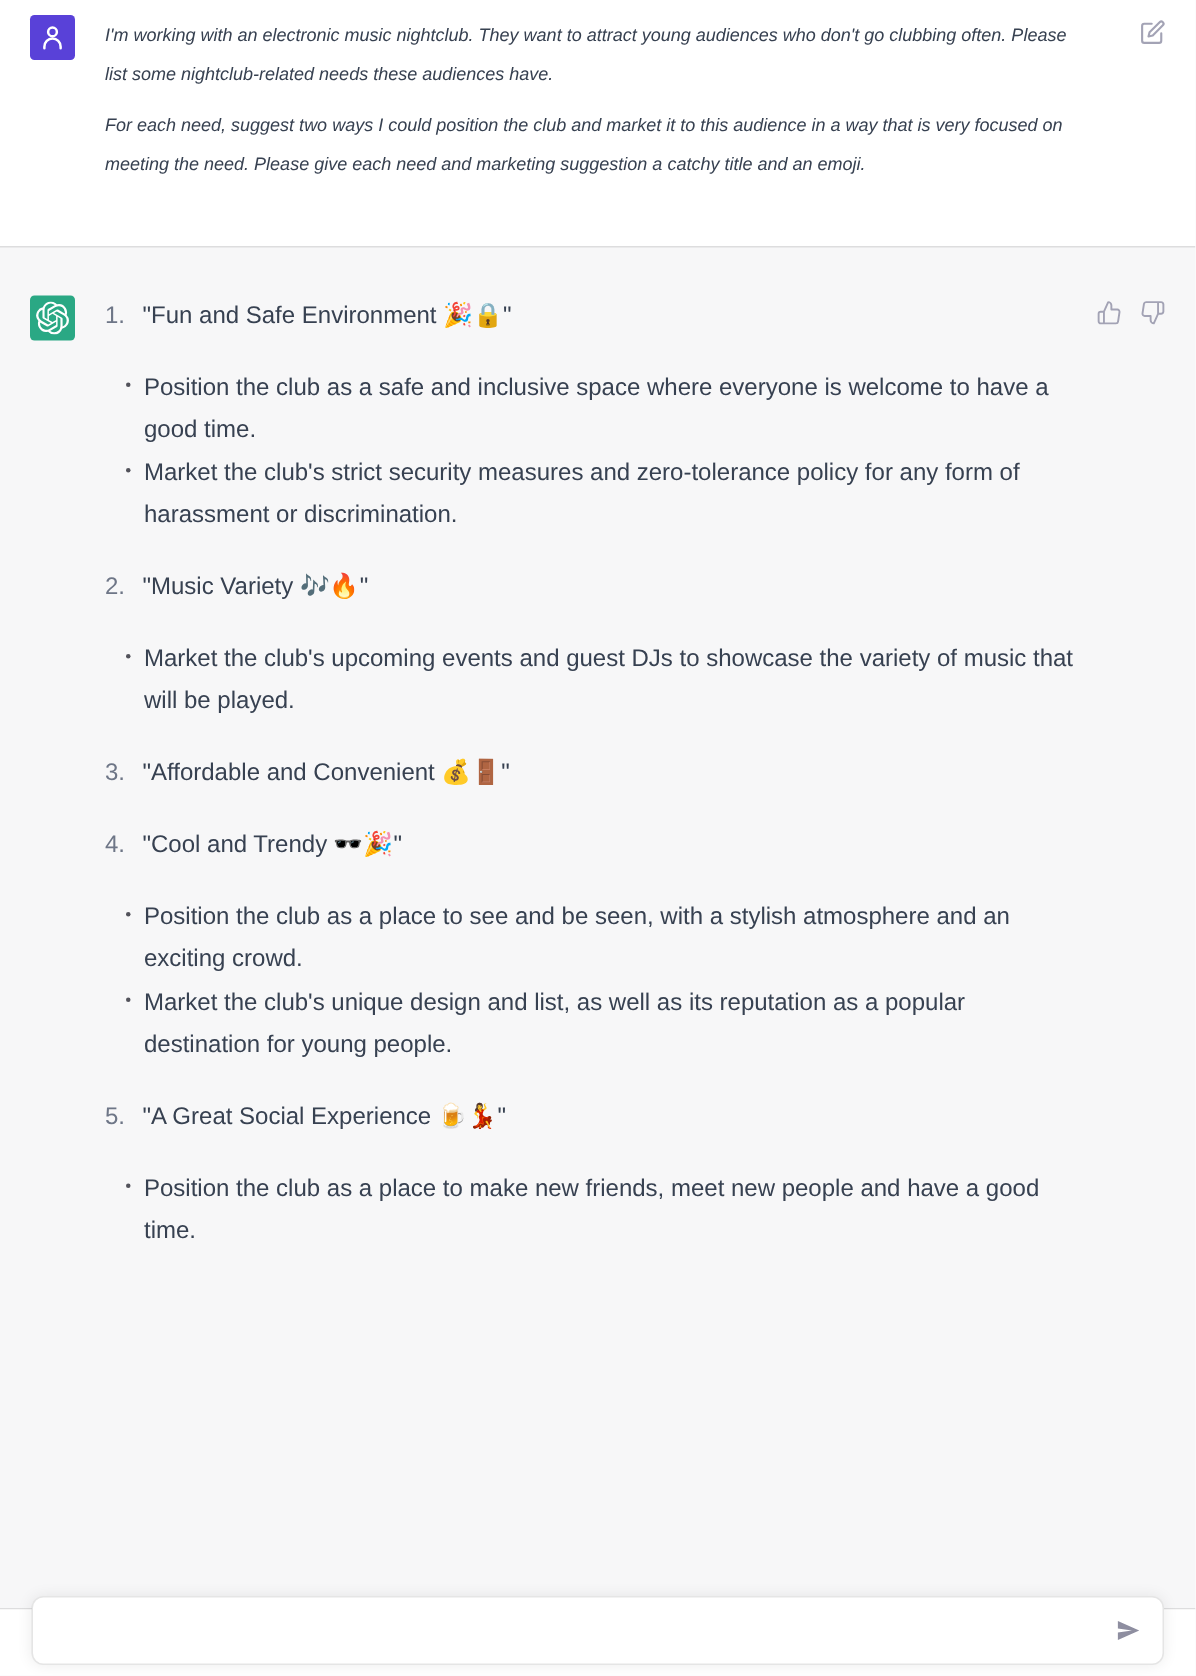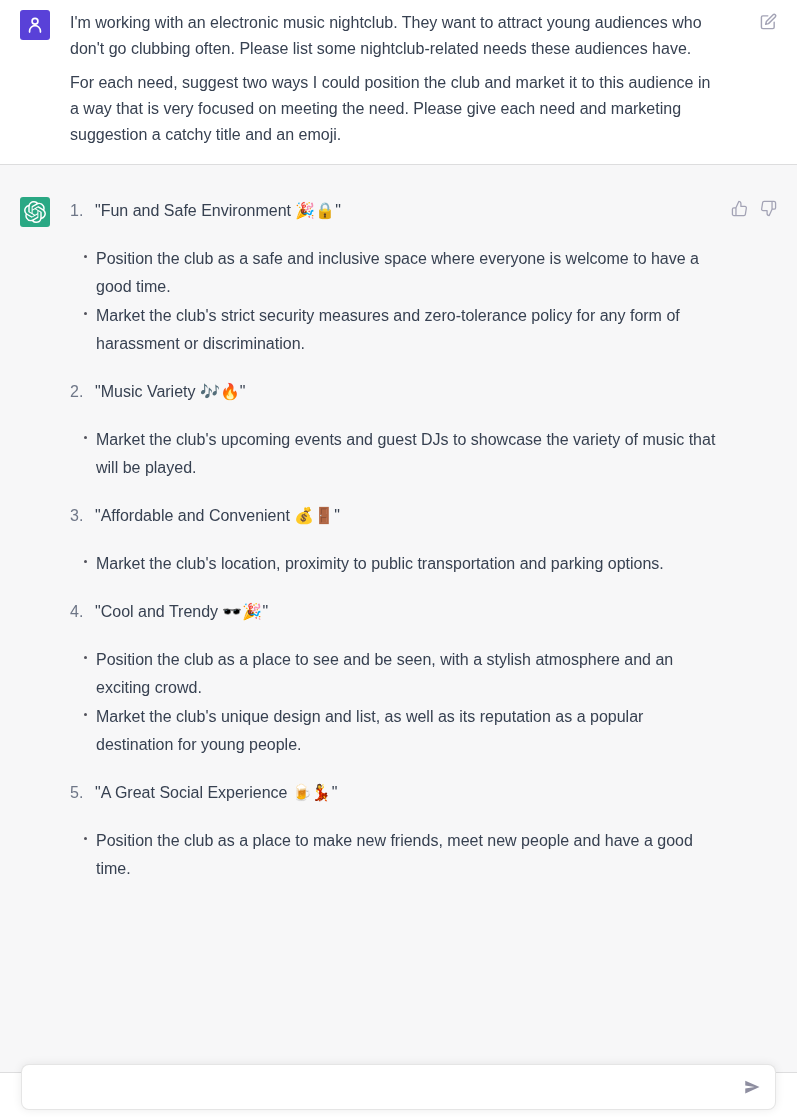--- a/index.html
+++ b/index.html
@@ -29,22 +29,23 @@
     border-radius: 3px;
     flex: 0 0 30px;
     display: flex; align-items: center; justify-content: center;
   }
   .avatar.user { background: #5941d8; }
   .avatar.assistant { background: #2aa884; }
   .msg-content {
     flex: 1 1 auto;
     margin-left: 20px;
     max-width: 650px;
-    font-size: 16px;
+    font-size: 12px;
     line-height: 26px;
+    font-style: italic;
   }
   .msg-content p { margin: 0; }
   .msg-content p + p { margin-top: 8px; }
   .msg-actions {
     margin-left: auto;
     display: flex;
     gap: 12px;
     align-items: flex-start;
     padding-top: 3px;
     color: #a3a3b5;
@@ -197,21 +198,20 @@
           <li><span>Market the club's upcoming events and guest DJs to showcase the variety of music that will be played.</span></li>
         </ul>
       </div>
 
       <div class="need-item">
         <div class="item-head">
           <span class="num">3.</span>
           <p class="item-title">"Affordable and Convenient 💰🚪"</p>
         </div>
         <ul class="bullets">
-          <li><span>Market the club's location, proximity to public transportation and parking options.</span></li>
         </ul>
       </div>
 
       <div class="need-item">
         <div class="item-head">
           <span class="num">4.</span>
           <p class="item-title">"Cool and Trendy 🕶️🎉"</p>
         </div>
         <ul class="bullets">
           <li><span>Position the club as a place to see and be seen, with a stylish atmosphere and an exciting crowd.</span></li>

